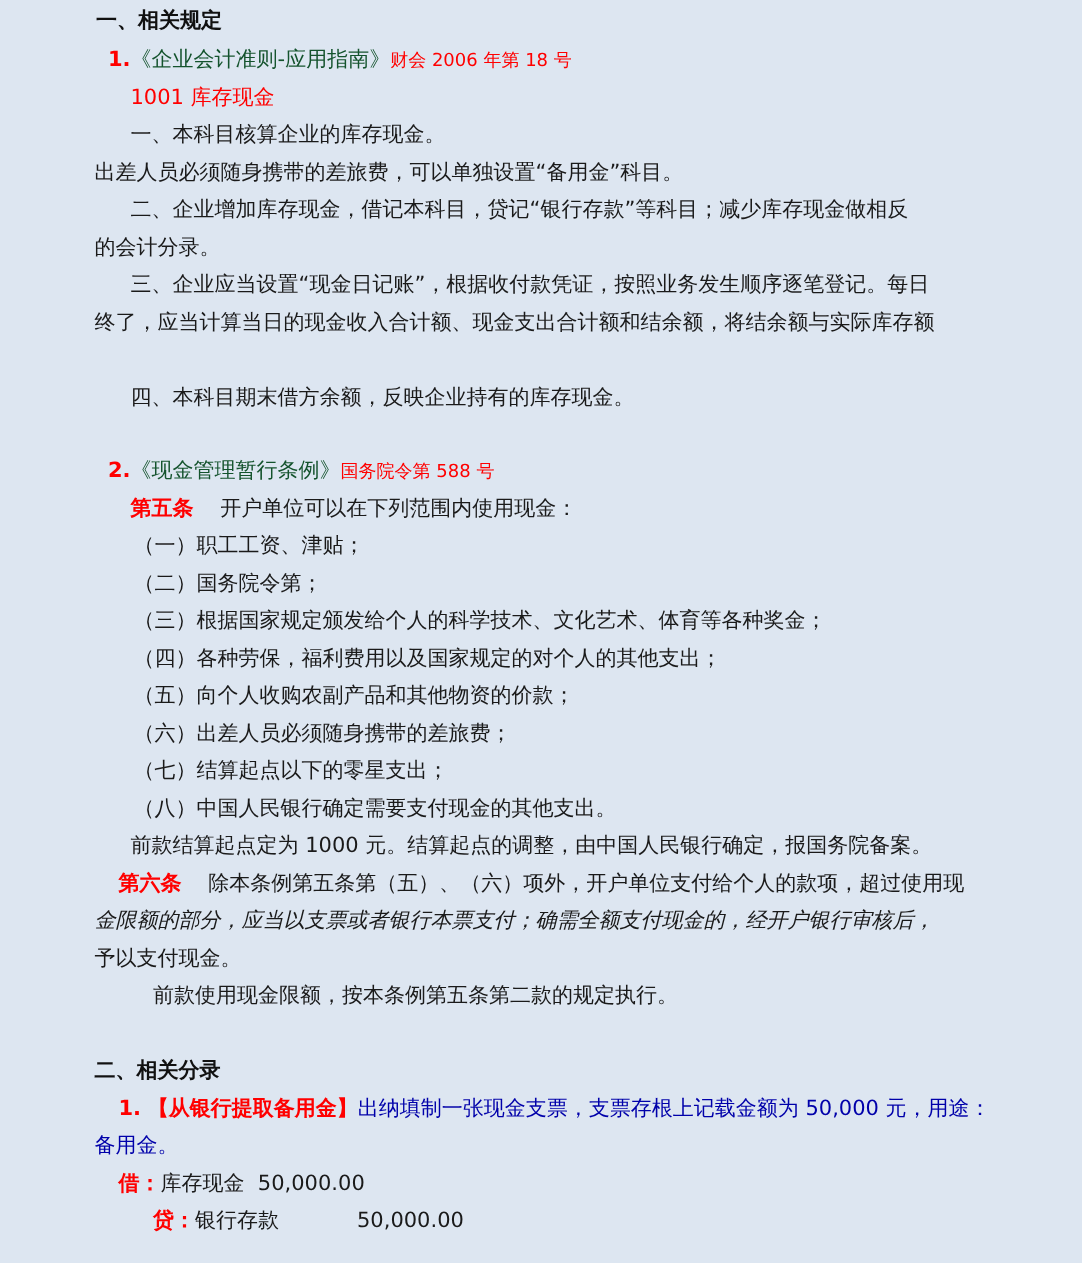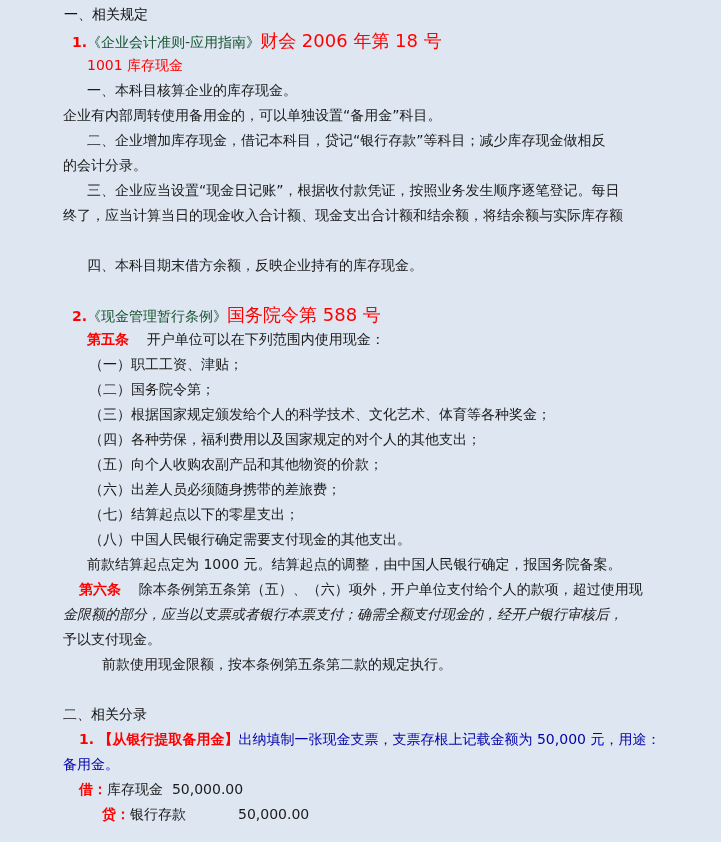--- a/index.html
+++ b/index.html
@@ -4,42 +4,42 @@
 <style>
   html, body { margin: 0; padding: 0; }
   body {
     width: 721px; height: 842px; overflow: hidden;
     background: #dde6f1;
     font-family: "DejaVu Sans", "Liberation Sans", sans-serif;
     font-size: 14px; color: #1a1a1a;
   }
   .page { position: relative; width: 721px; height: 842px; }
   .line { position: absolute; white-space: nowrap; line-height: 25px; }
-  .h1 { font-weight: normal; font-size: 14px; color: #111; }
+  .h1 { font-weight: bold; font-size: 14px; color: #111; }
   .red { color: #ff0000; }
   .redb { color: #ff0000; font-weight: bold; }
   .blue { color: #14532d; }
   .navy { color: #0000aa; font-weight: normal; }
-  .small { font-size: 18px; }
+  .small { font-size: 12px; }
   .num { display: inline-block; }
 </style>
 </head>
 <body>
 
 <div class="page">
 
   <div class="line h1" style="left:64px;top:2px;">一、相关规定</div>
 
   <div class="line" style="left:72px;top:28px;">
     <span class="redb">1.</span><span class="blue">《企业会计准则-应用指南》</span><span class="red small">财会 2006 年第 18 号</span>
   </div>
   <div class="line red" style="left:87px;top:53px;">1001  库存现金</div>
 
   <div class="line" style="left:87px;top:78px;">一、本科目核算企业的库存现金。</div>
-  <div class="line" style="left:63px;top:103px;">企业有内部周转使用备用金的，可以单独设置“备用金”科目。</div>
+  <div class="line" style="left:63px;top:103px;">出差人员必须随身携带的差旅费，可以单独设置“备用金”科目。</div>
   <div class="line" style="left:87px;top:128px;">二、企业增加库存现金，借记本科目，贷记“银行存款”等科目；减少库存现金做相反</div>
   <div class="line" style="left:63px;top:153px;">的会计分录。</div>
   <div class="line" style="left:87px;top:178px;">三、企业应当设置“现金日记账”，根据收付款凭证，按照业务发生顺序逐笔登记。每日</div>
   <div class="line" style="left:63px;top:203px;">终了，应当计算当日的现金收入合计额、现金支出合计额和结余额，将结余额与实际库存额</div>
   <div class="line" style="left:87px;top:253px;">四、本科目期末借方余额，反映企业持有的库存现金。</div>
 
   <div class="line" style="left:72px;top:302px;">
     <span class="redb">2.</span><span class="blue">《现金管理暂行条例》</span><span class="red small">国务院令第 588 号</span>
   </div>
 

